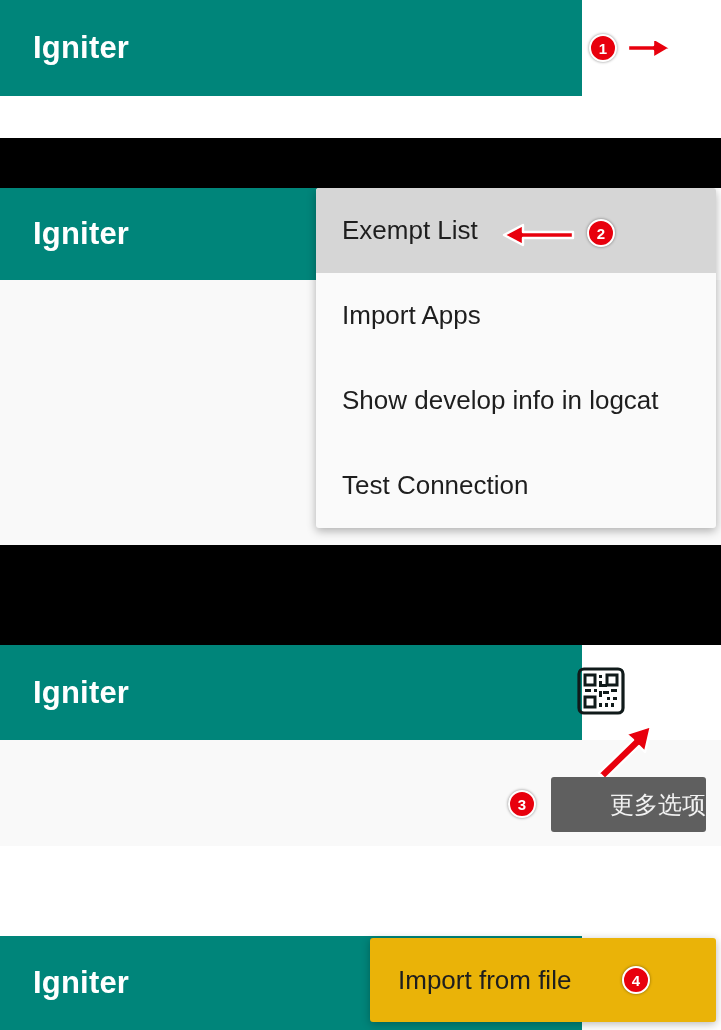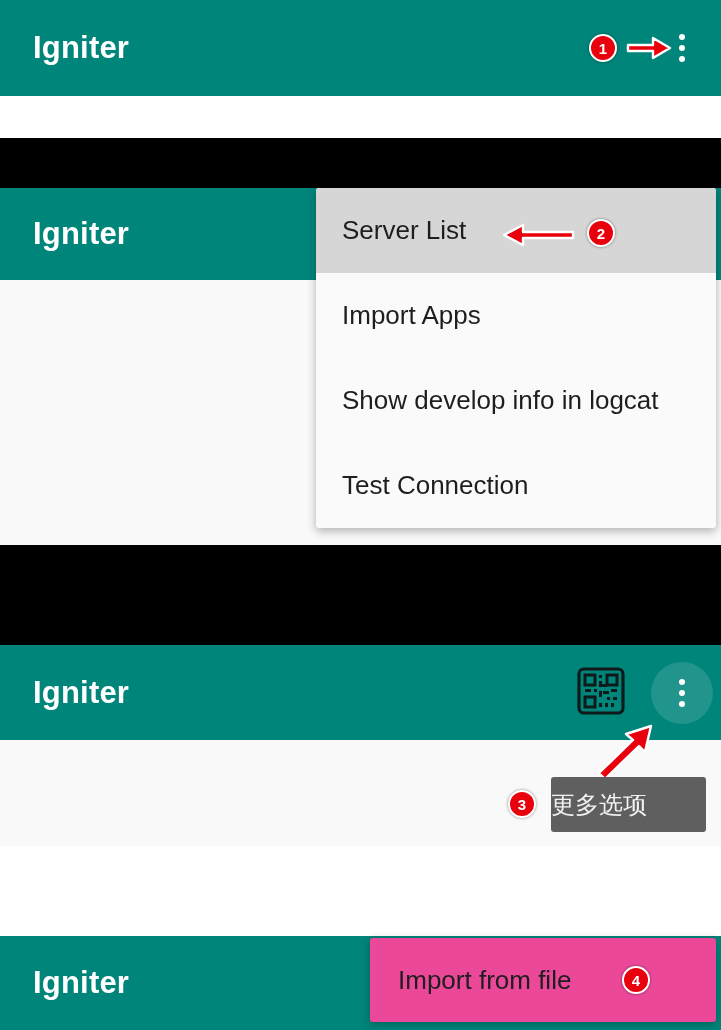--- a/index.html
+++ b/index.html
@@ -6,21 +6,21 @@
   html, body {
     width:721px; height:1030px;
     background:#ffffff;
     font-family:"Liberation Sans", sans-serif;
     overflow:hidden;
   }
   .page { position:relative; width:721px; height:1030px; background:#ffffff; }
 
   
   .appbar {
-    position:absolute; left:0; width:721px;
+    position:absolute; left:0; width:582px;
     background:#00857a;
     display:flex; align-items:center;
   }
   .app-title {
     color:#ffffff;
     font-size:31px;
     font-weight:bold;
     letter-spacing:0.2px;
     margin-left:33px;
   }
@@ -102,32 +102,32 @@
     position:absolute;
     left:577px; top:667px;
     width:48px; height:48px;
   }
   .tooltip {
     position:absolute;
     left:551px; top:777px;
     width:155px; height:55px;
     background:#5f5f5f;
     border-radius:3px;
-    display:flex; align-items:center; justify-content:flex-start;
+    display:flex; align-items:center; justify-content:flex-end;
     color:#f1f1f1;
     font-size:24px;
   }
 
   
   #panel4-bar { top:936px; height:94px; }
   .import-popup {
     position:absolute;
     left:370px; top:938px;
     width:346px; height:84px;
-    background:#ec4899;
+    background:#eab308;
     border-radius:3px;
     box-shadow:0 2px 8px rgba(0,0,0,.28);
     display:flex; align-items:center;
   }
   .import-label {
     font-size:26px; color:#1e1e1e;
     margin-left:28px;
   }
 </style>
 </head>
@@ -159,21 +159,21 @@
   </div>
 
   <div id="panel2-body">
     
     
     
   </div>
 
   <div class="menu">
     <div class="menu-item selected">
-      <span>Server List</span>
+      <span>Exempt List</span>
     </div>
     <div class="menu-item">
       <span>Import Apps</span>
     </div>
     <div class="menu-item">
       <span>Show develop info in logcat</span>
     </div>
     <div class="menu-item">
       <span>Test Connection</span>
     </div>

